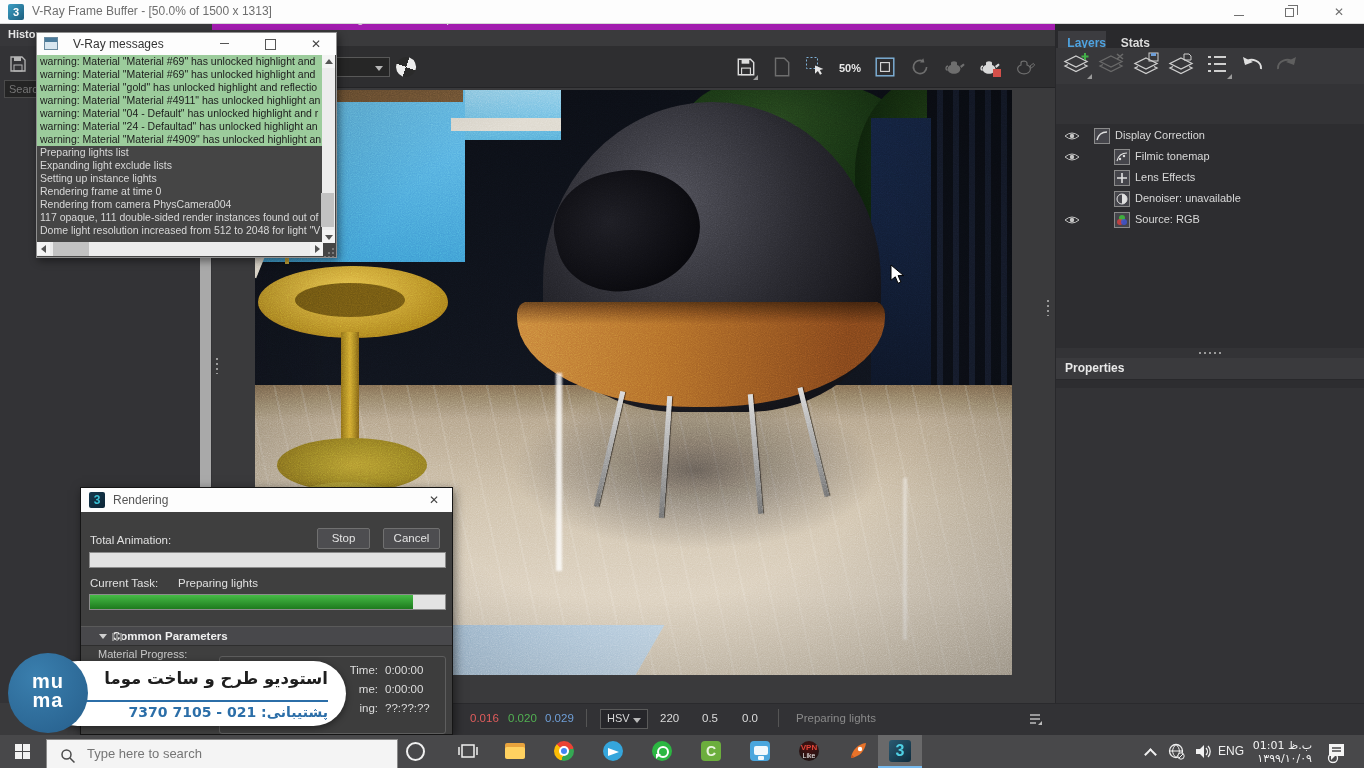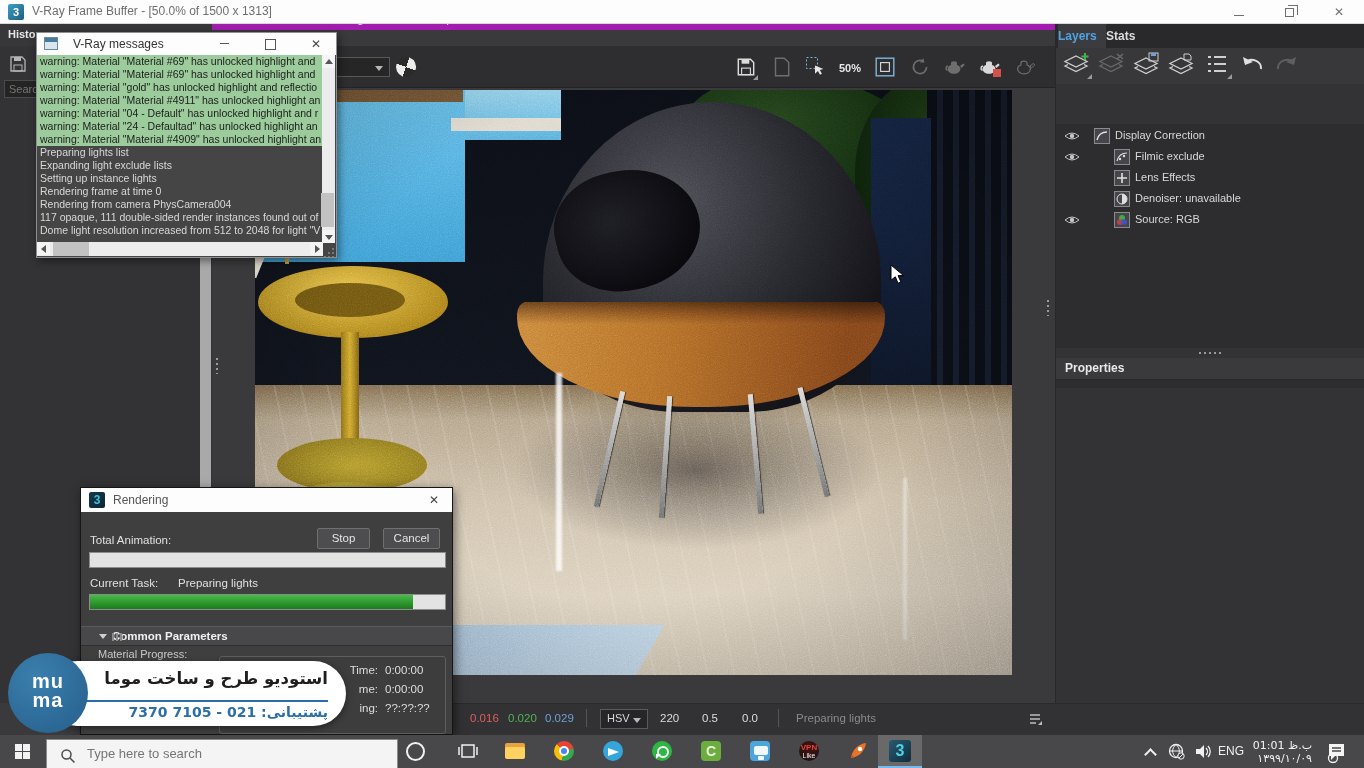--- a/index.html
+++ b/index.html
@@ -39,21 +39,21 @@
   .tbico { position:absolute; top:9px; width:26px; height:26px; }
   .tbico svg { display:block; margin:1px auto; }
   .corner-tri { position:absolute; right:1px; bottom:1px; width:0; height:0; border-left:5px solid transparent; border-bottom:5px solid #9a9a9a; }
   #zoom-btn { color:#e8e8e8; font-size:11px; font-weight:bold; text-align:center; line-height:26px; }
 
   #canvas { position:absolute; left:212px; top:88px; width:843px; height:615px; background:#3a3a3c; z-index:0; }
 
   
   #right-panel { position:absolute; left:1055px; top:24px; width:309px; height:711px; background:#333336; border-left:1px solid #28282b; z-index:2; }
   #rp-tabs { position:absolute; left:0; top:0; width:309px; height:24px; background:#29292c; }
-  .rp-tab { position:absolute; top:0; height:24px; font-size:12px; font-weight:bold; text-align:left; line-height:24px; }
+  .rp-tab { position:absolute; top:7px; height:24px; font-size:12px; font-weight:bold; text-align:right; line-height:24px; }
   #tab-layers { left:2px; width:48px; background:#3c3c40; color:#4fa3e0; }
   #tab-stats { left:50px; width:44px; color:#dcdcdc; }
   #rp-toolbar { position:absolute; left:0; top:24px; width:309px; height:36px; background:#38383b; }
   .rpico { position:absolute; top:4px; width:30px; height:28px; }
   #rp-tree { position:absolute; left:0; top:60px; width:309px; height:264px; background:#2d2d30;margin-top:40px; }
   .tree-row { position:absolute; left:0; width:309px; height:21px; }
   .tree-eye { position:absolute; left:8px; top:5px; }
   .tree-box { position:absolute; top:2px; width:16px; height:16px; background:#45454b; border:1px solid #8a8a8a; }
   .tree-label { position:absolute; top:3px; font-size:11px; color:#d8d8d8; white-space:nowrap; }
   #rp-splitter { position:absolute; left:0; top:324px; width:309px; height:10px; background:#333336; }
@@ -404,21 +404,21 @@
       <div class="tree-row" style="top:23px">
         <svg class="tree-eye" width="16" height="10">
             <path d="M1 5 Q8 -1 15 5 Q8 11 1 5 Z" fill="none" stroke="#c4c4c4"></path>
             <circle cx="8" cy="5" r="2.2" fill="#c4c4c4"></circle>
           </svg>
         <div class="tree-box" style="left:58px"><svg width="14" height="14" viewBox="0 0 14 14">
               <path d="M2 11 Q4 3 12 3" fill="none" stroke="#e0e0e0" stroke-width="1.2"></path>
               <circle cx="5" cy="9" r="1.2" fill="#e0e0e0"></circle>
               <circle cx="9" cy="6" r="1.2" fill="#e0e0e0"></circle>
             </svg></div>
-        <span class="tree-label" style="left:79px">Filmic exclude</span>
+        <span class="tree-label" style="left:79px">Filmic tonemap</span>
       </div>
       <div class="tree-row" style="top:44px">
         <div class="tree-box" style="left:58px"><svg width="14" height="14" viewBox="0 0 14 14">
               <path d="M7 2 v10 M2 7 h10" stroke="#e0e0e0" stroke-width="1.6"></path>
             </svg></div>
         <span class="tree-label" style="left:79px">Lens Effects</span>
       </div>
       <div class="tree-row" style="top:65px">
         <div class="tree-box" style="left:58px"><svg width="14" height="14" viewBox="0 0 14 14">
               <circle cx="7" cy="7" r="5" fill="none" stroke="#e0e0e0"></circle>

